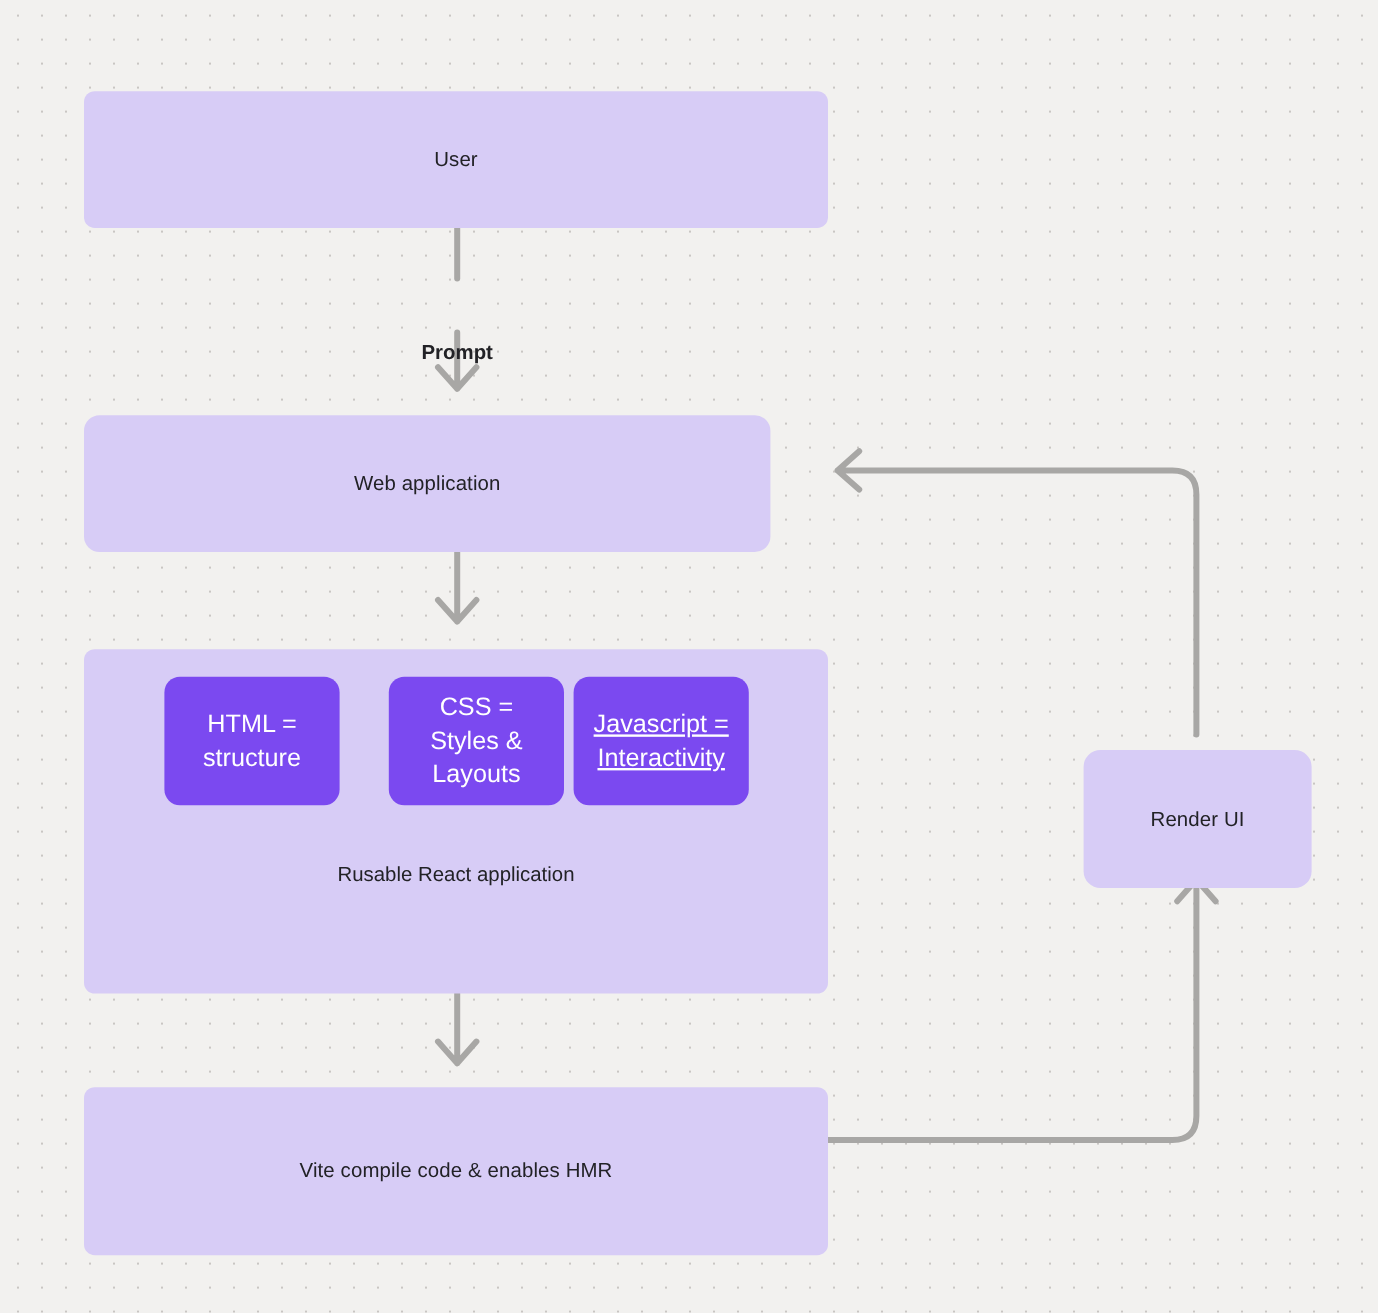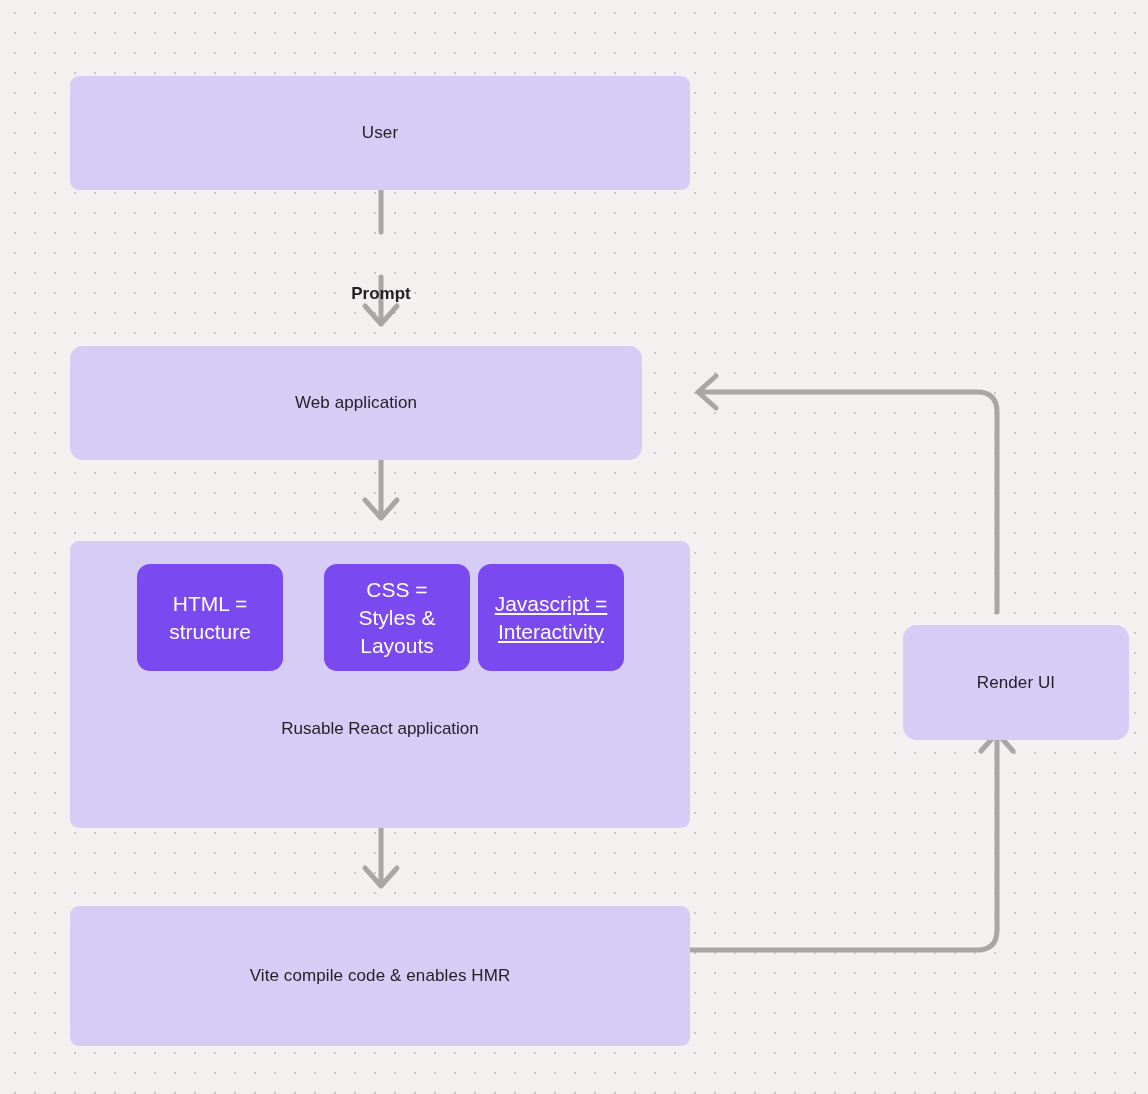--- a/index.html
+++ b/index.html
@@ -29,21 +29,21 @@
     font-size: 17px;
     font-weight: 500;
     letter-spacing: 0.1px;
     color: #222226;
     margin-top: 12px;
   }
   #node-user          { left: 70px;  top: 64px;  width: 620px; height: 114px; }
   #node-webapp        { left: 70px;  top: 334px; width: 572px; height: 114px; border-radius: 13px; }
   #node-container     { left: 70px;  top: 529px; width: 620px; height: 287px; }
   #node-vite          { left: 70px;  top: 894px; width: 620px; height: 140px; }
-  #node-render-ui     { left: 903px; top: 613px; width: 226px; height: 115px; border-radius: 14px; }
+  #node-render-ui     { left: 903px; top: 613px; width: 190px; height: 115px; border-radius: 14px; }
 
   .chip {
     position: absolute;
     top: 564px;
     width: 146px;
     height: 107px;
     background: #7b49f0;
     border-radius: 13px;
     display: flex;
     align-items: center;

